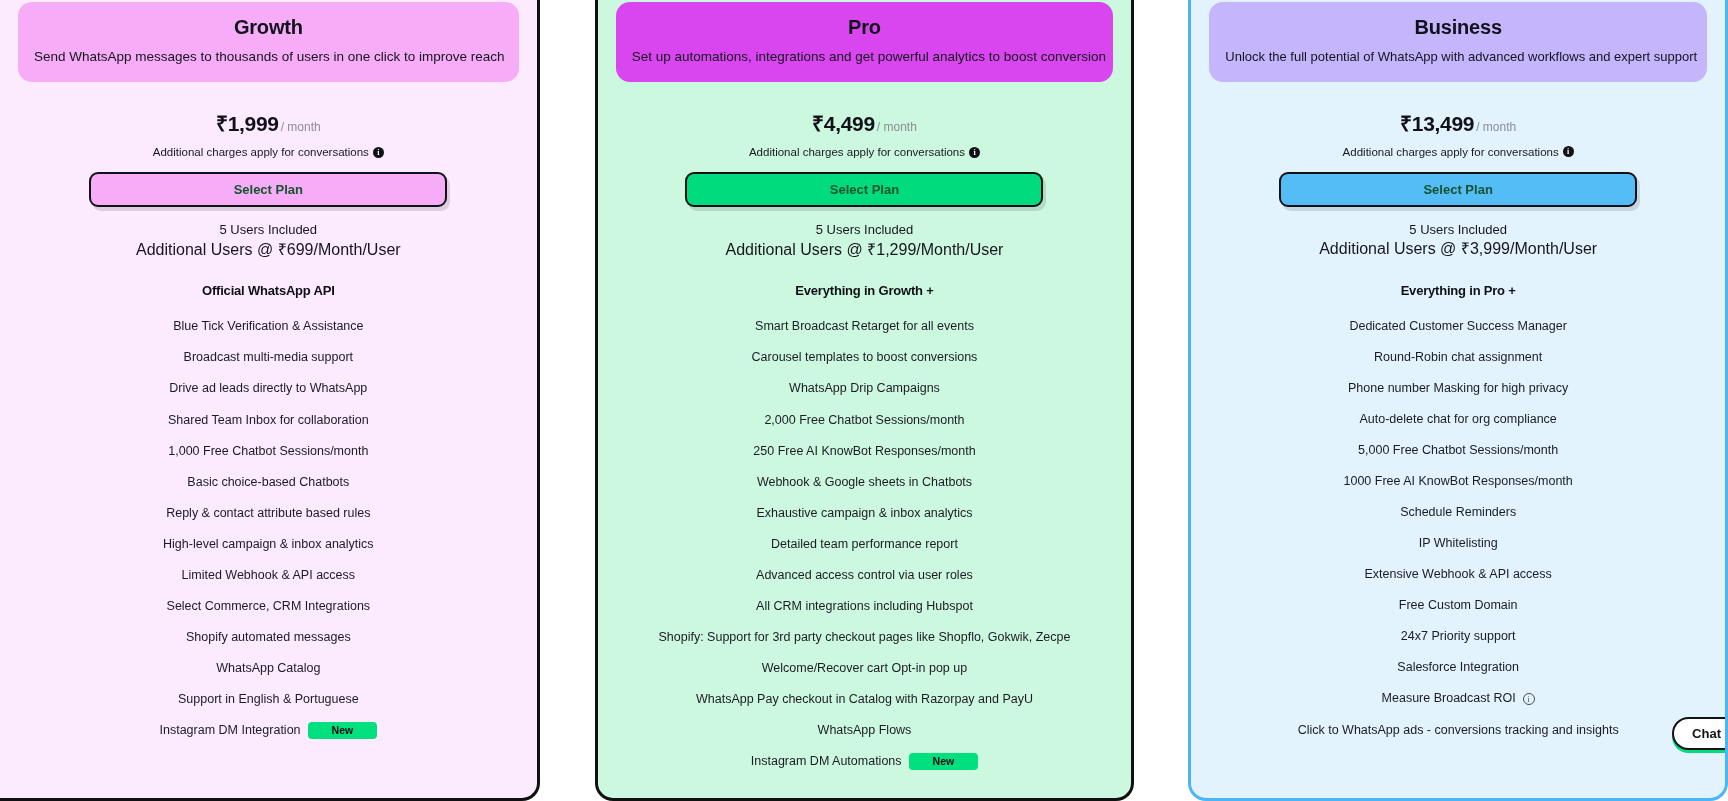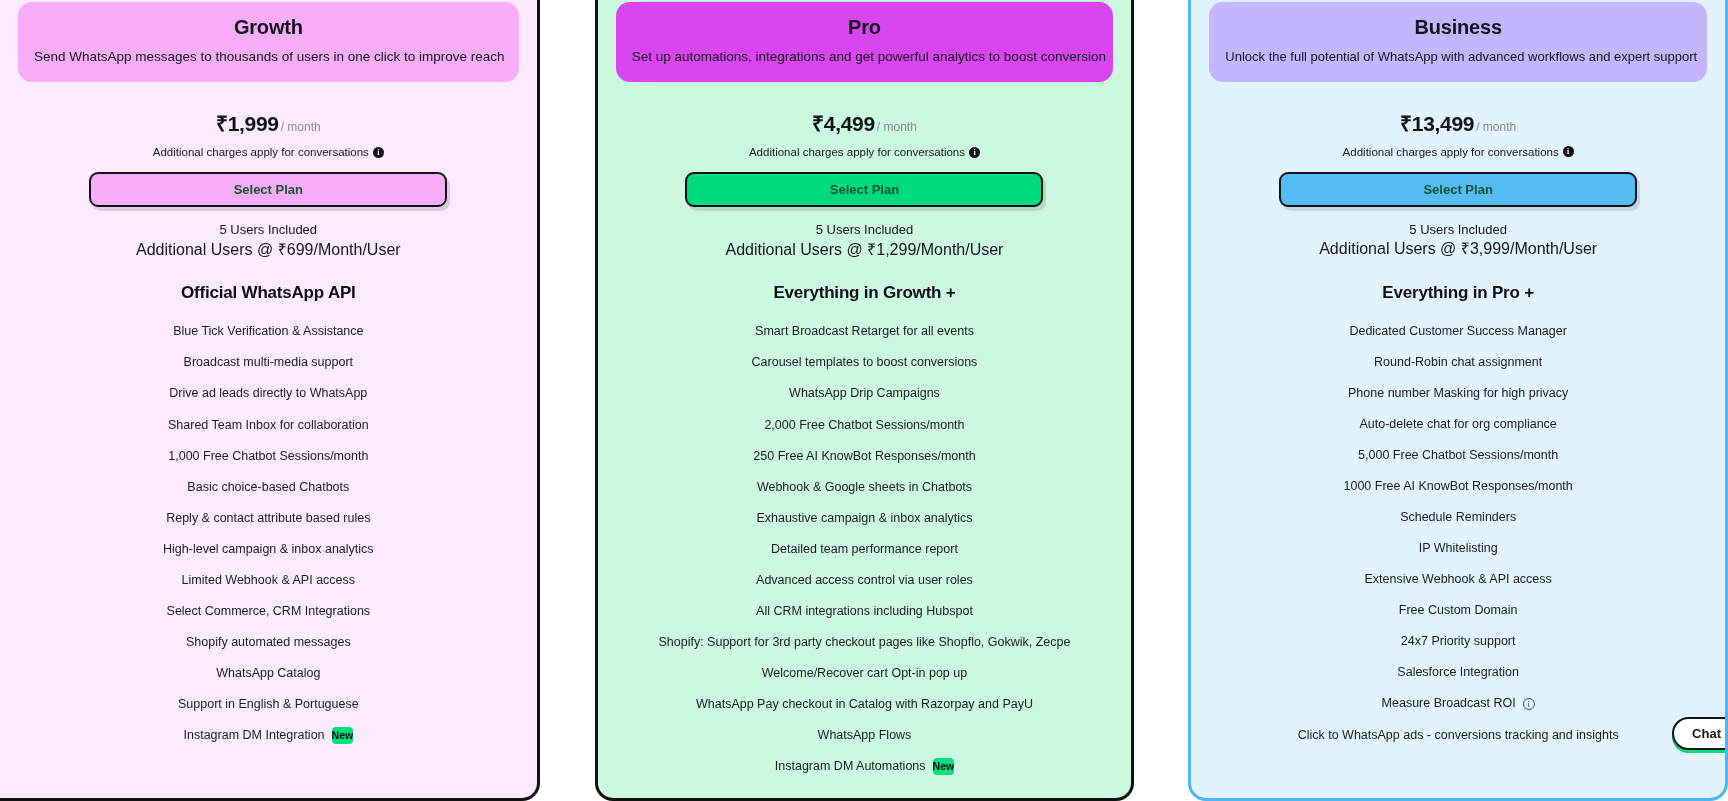--- a/index.html
+++ b/index.html
@@ -130,21 +130,21 @@
   .users-extra {
     font-size: 16px;
     color: #16161e;
     text-align: center;
     line-height: 1.35;
   }
 
   
   .features-title {
     margin-top: 23px;
-    font-size: 17px;
+    font-size: 13px;
     font-weight: 700;
     color: #0f0f16;
     letter-spacing: -0.2px;
     text-align: center;
   }
   .features-list {
     margin-top: 20px;
     width: 100%;
     padding: 0 10px;
     list-style: none;
@@ -162,21 +162,21 @@
     flex-wrap: wrap;
     white-space: nowrap;
   }
   .feature-item.wrap { white-space: normal; }
   .badge-new {
     background: #00e07f;
     color: #0b0b12;
     font-size: 10.5px;
     font-weight: 700;
     border-radius: 4px;
-    padding: 2px 0;
+    padding: 2px 24px;
     line-height: 1.2;
   }
   .info-ring {
     display: inline-block;
     width: 12px; height: 12px;
     border: 1px solid #4a4a55;
     border-radius: 50%;
     color: #4a4a55;
     font-size: 8.5px;
     line-height: 10px;

